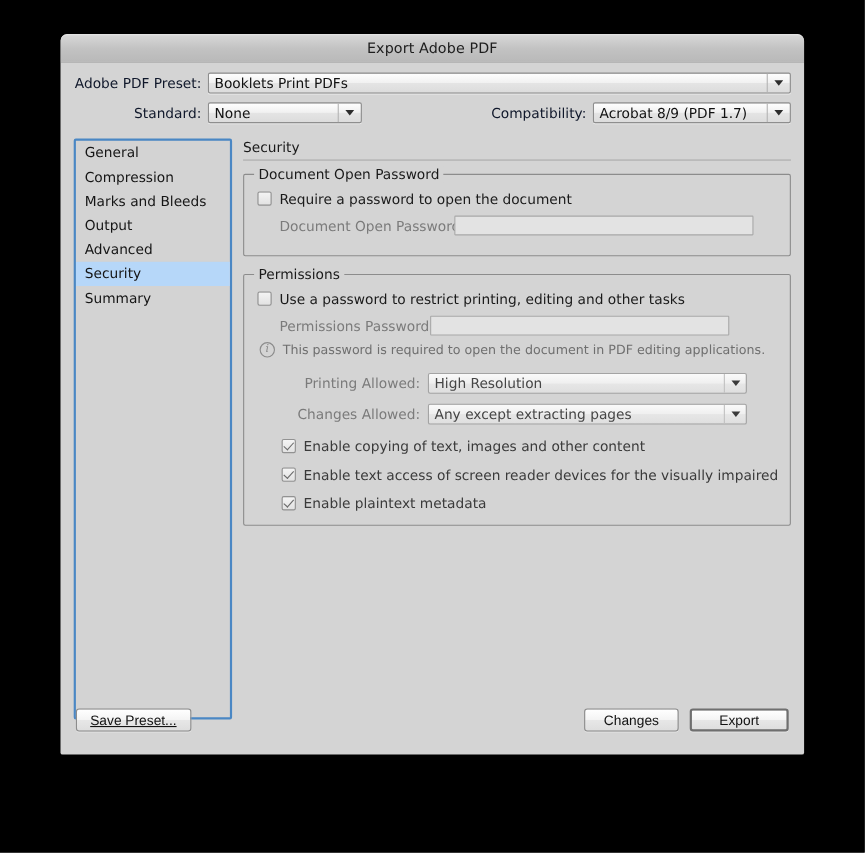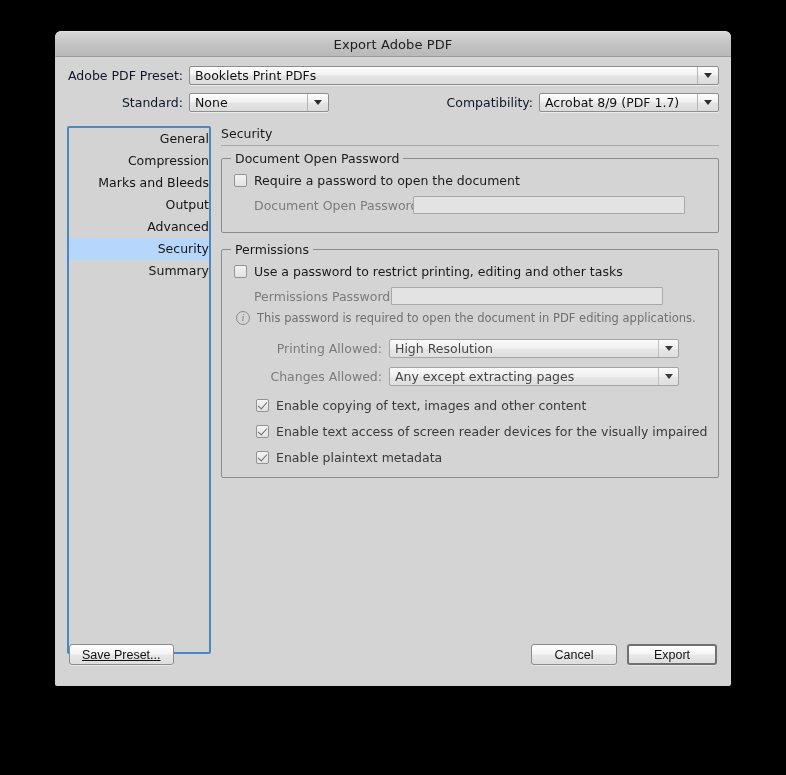--- a/index.html
+++ b/index.html
@@ -125,21 +125,20 @@
     box-sizing: border-box;
     overflow: hidden;
   }
   .sidebar-item {
     height: 22px;
     line-height: 22px;
     padding-left: 8px;
     font-size: 12.5px;
     color: #151515;
     white-space: nowrap;
-    text-align: right;
   }
   .sidebar-item.selected {
     background: #b6d7f9;
   }
 
   
   #panel {
     position: absolute;
     left: 166px;
     top: 0;
@@ -482,17 +481,17 @@
           </div>
         </div>
 
       </div>
 
     </div>
   </div>
 
   <div id="footer">
     <button class="btn" id="save-preset-button">Save Preset...</button>
-    <button class="btn" id="cancel-button">Cancel</button>
+    <button class="btn" id="cancel-button">Changes</button>
     <button class="btn default" id="export-button">Export</button>
   </div>
 
 </div>
 
 </body></html>

